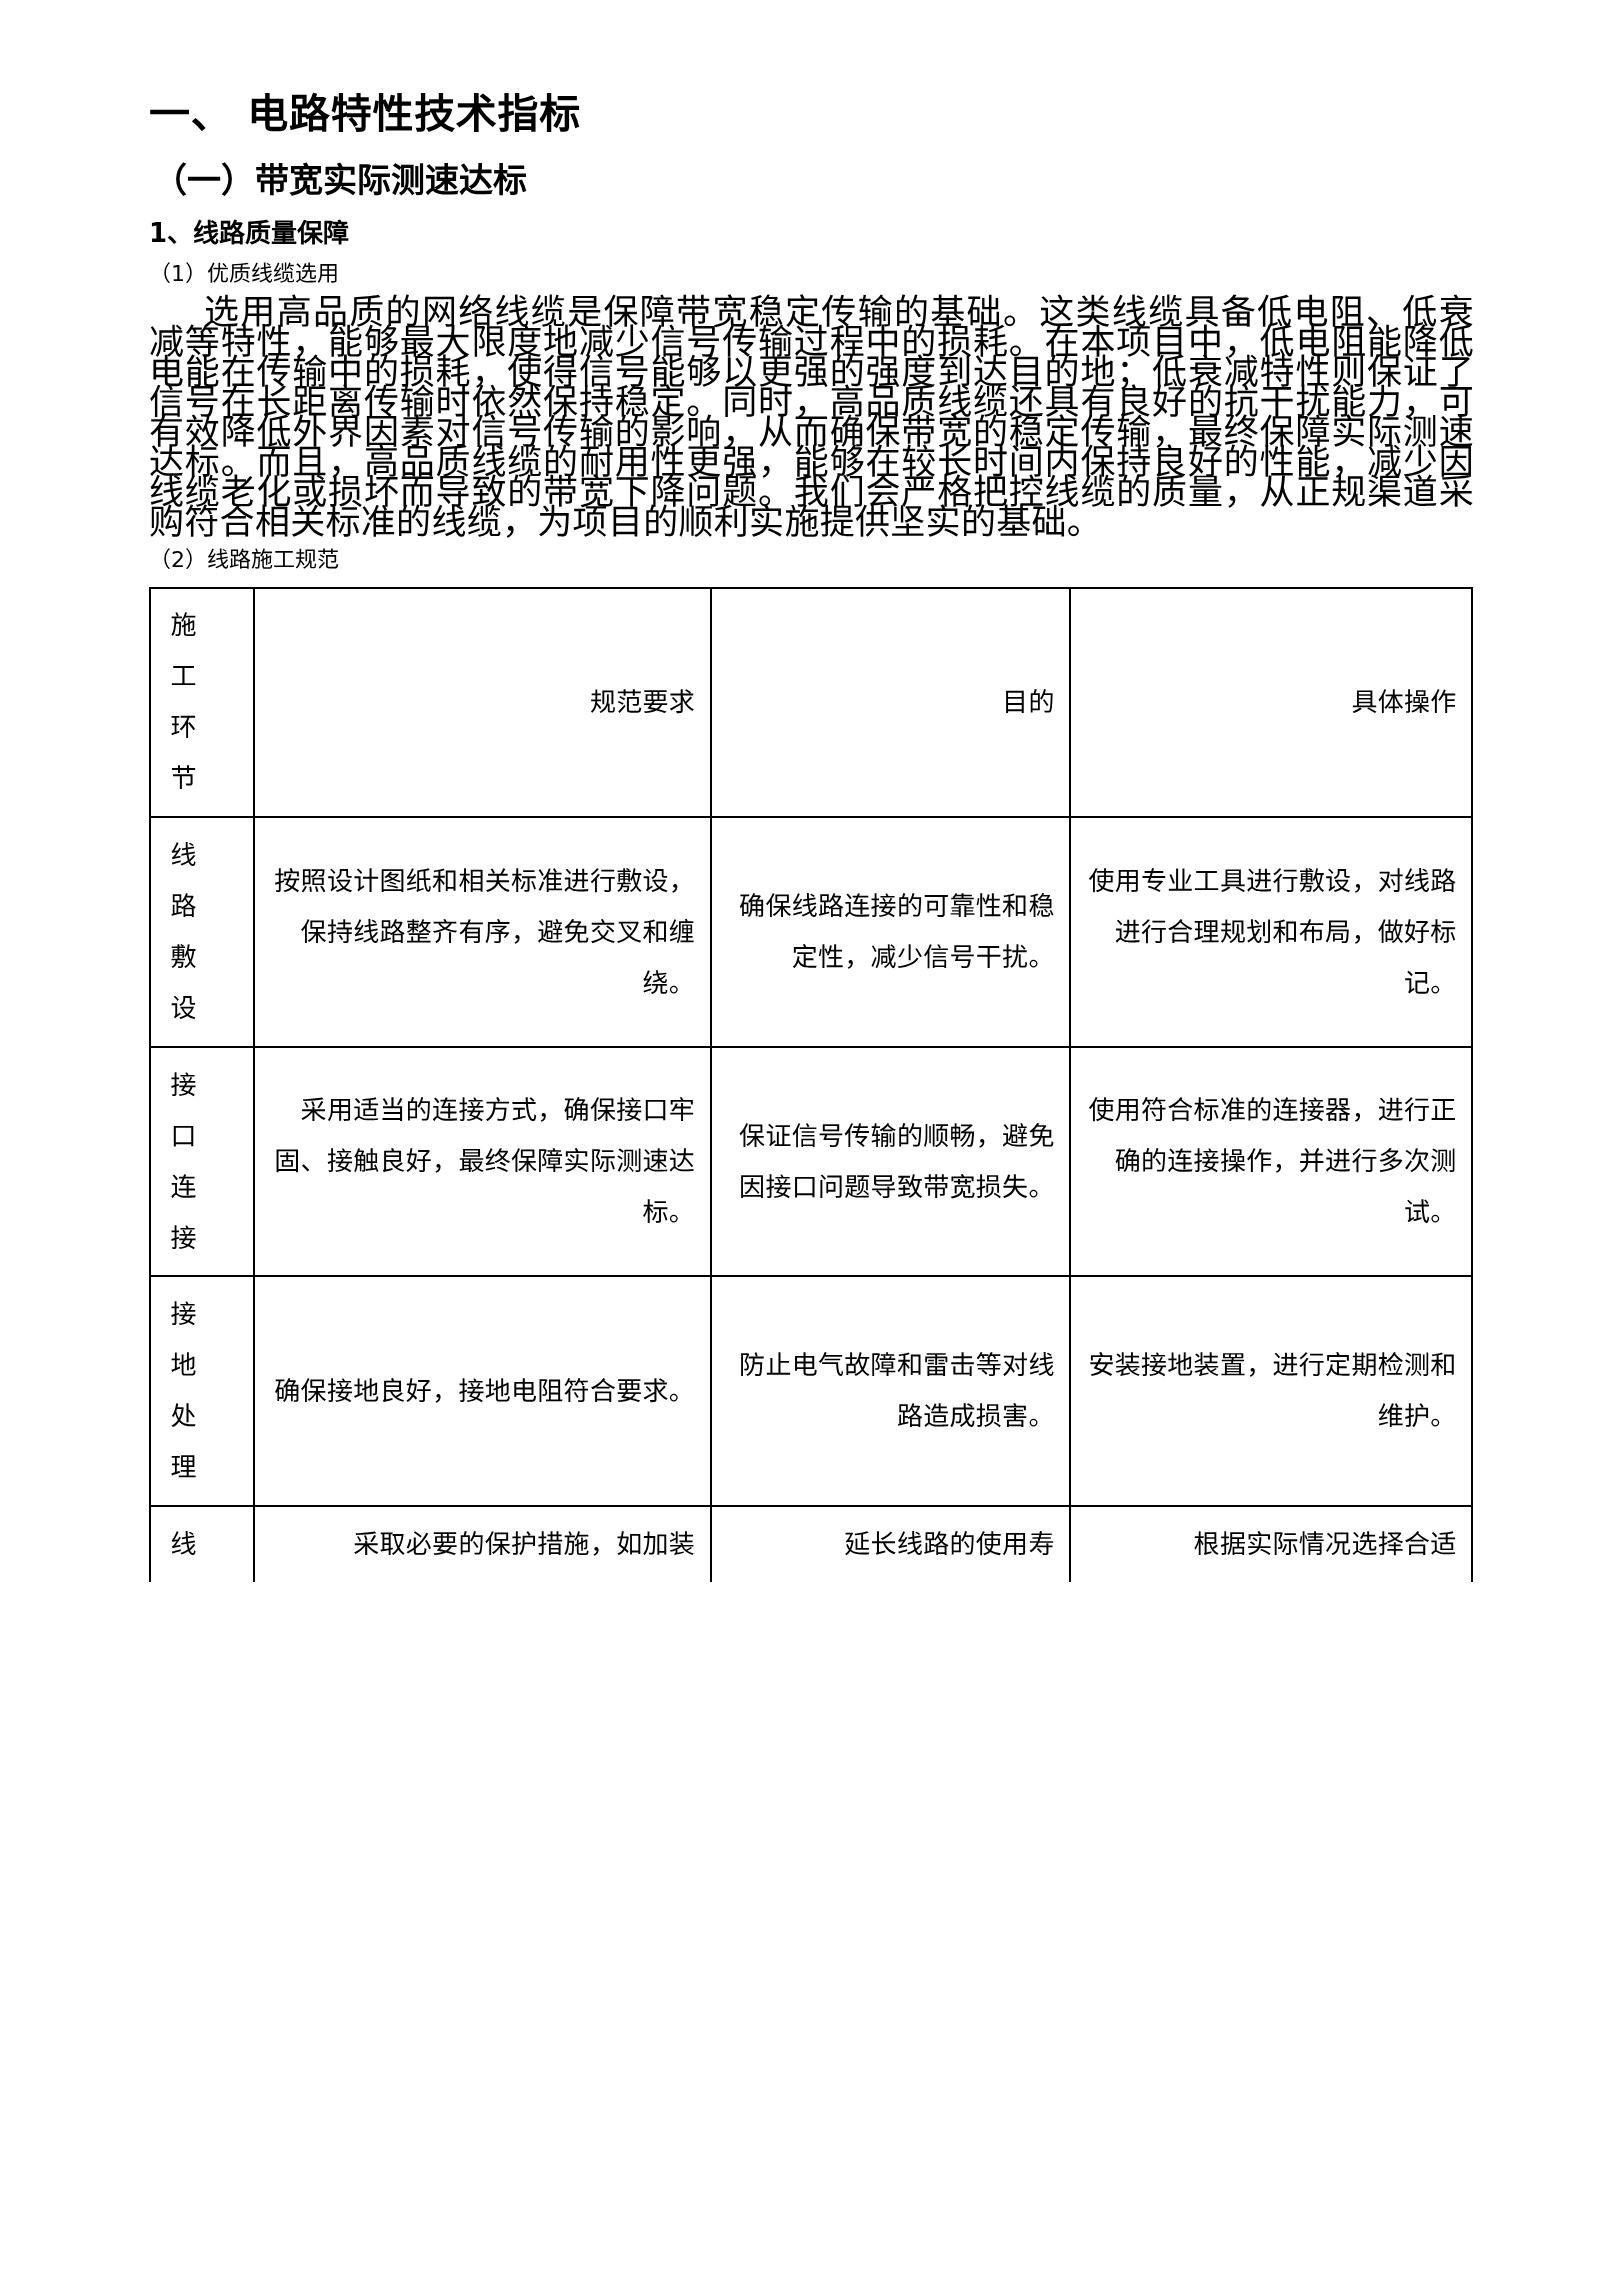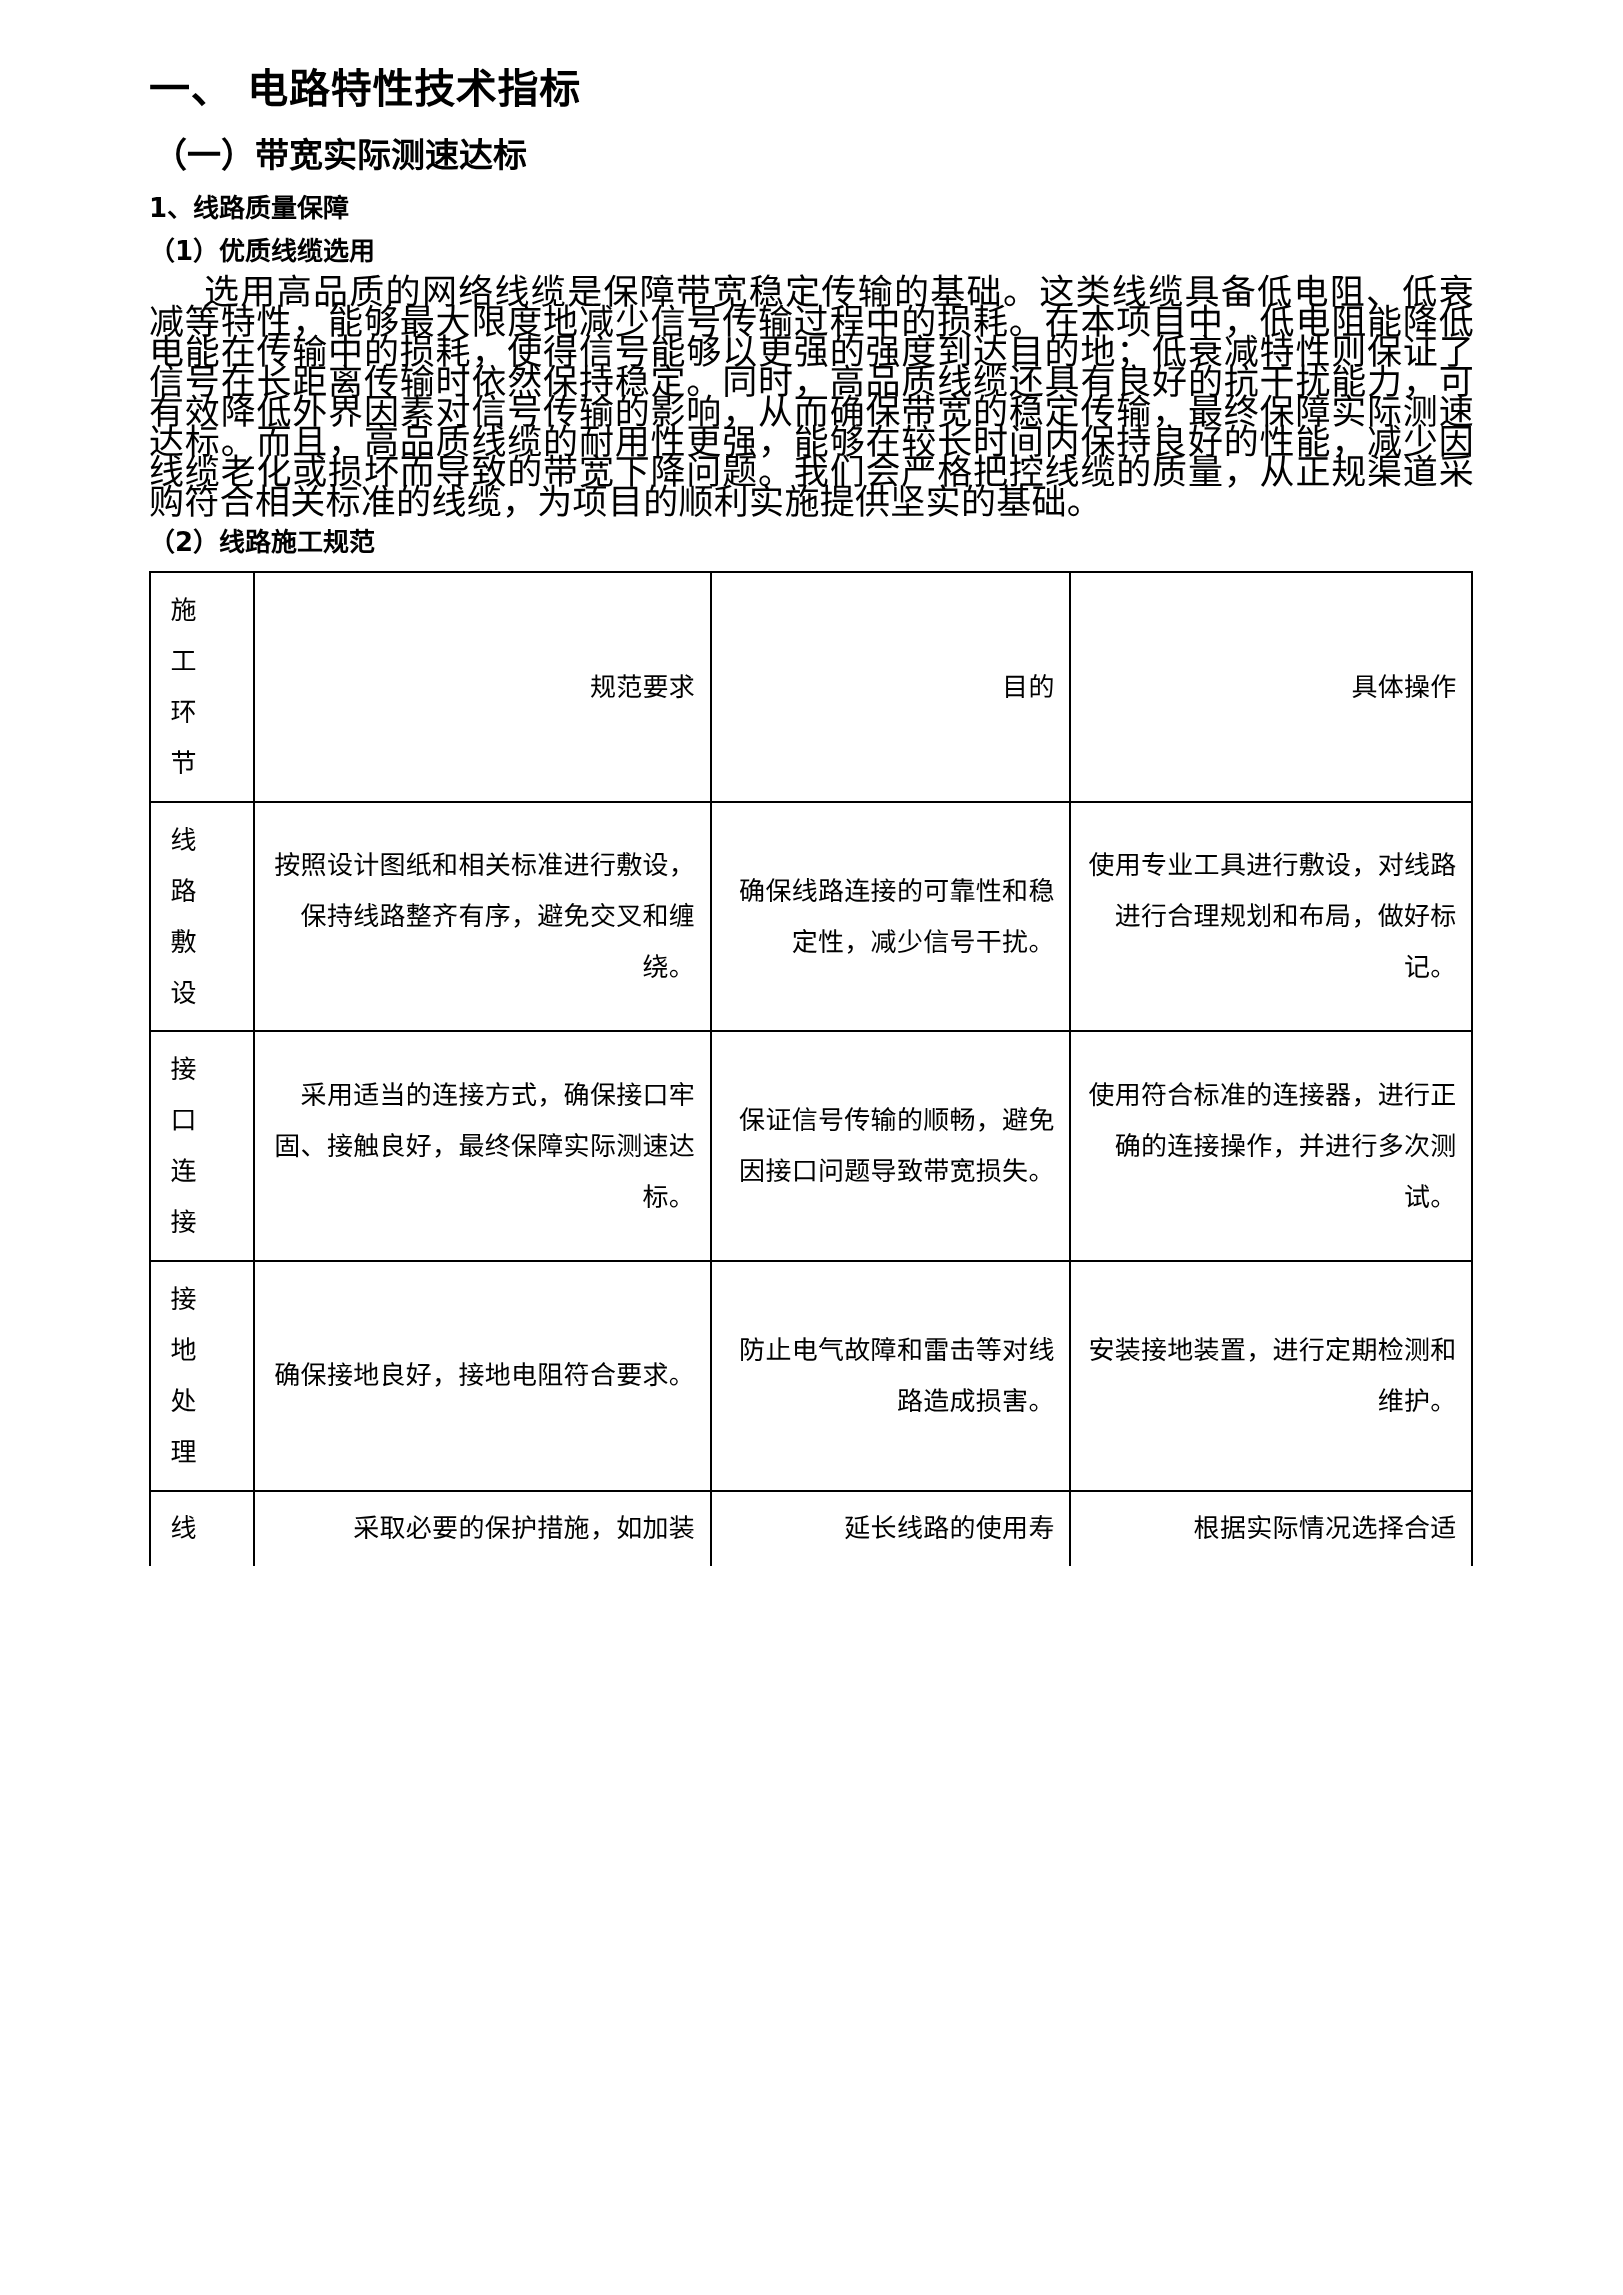--- a/index.html
+++ b/index.html
@@ -11,21 +11,21 @@
   body {
     font-family: "DejaVu Serif", "Liberation Serif", serif;
     color: #000000;
   }
   .page {
     position: relative;
     width: 1623px;
     height: 1719px;
     background: #ffffff;
     box-sizing: border-box;
-    padding: 65px 149px 0 149px;
+    padding: 90px 149px 0 149px;
     overflow: hidden;
   }
 
   
   .h1 {
     font-family: "DejaVu Sans", "Liberation Sans", sans-serif;
     font-weight: bold;
     font-size: 41px;
     line-height: 1.18;
     letter-spacing: 0.7px;
@@ -42,22 +42,22 @@
   }
   .h3 {
     font-family: "DejaVu Sans", "Liberation Sans", sans-serif;
     font-weight: bold;
     font-size: 26px;
     line-height: 1.2;
     margin: 0 0 11.8px 0;
   }
   .h4 {
     font-family: "DejaVu Sans", "Liberation Sans", sans-serif;
-    font-weight: bold;
-    font-size: 26px;
+    font-weight: normal;
+    font-size: 22px;
     line-height: 1.2;
     margin: 0 0 9.2px 0;
   }
   .h4.tight { margin-bottom: 13px; }
 
   
   .body-para {
     font-family: Liberation Sans, sans-serif;
     font-size: 35px;
     line-height: 30px;

